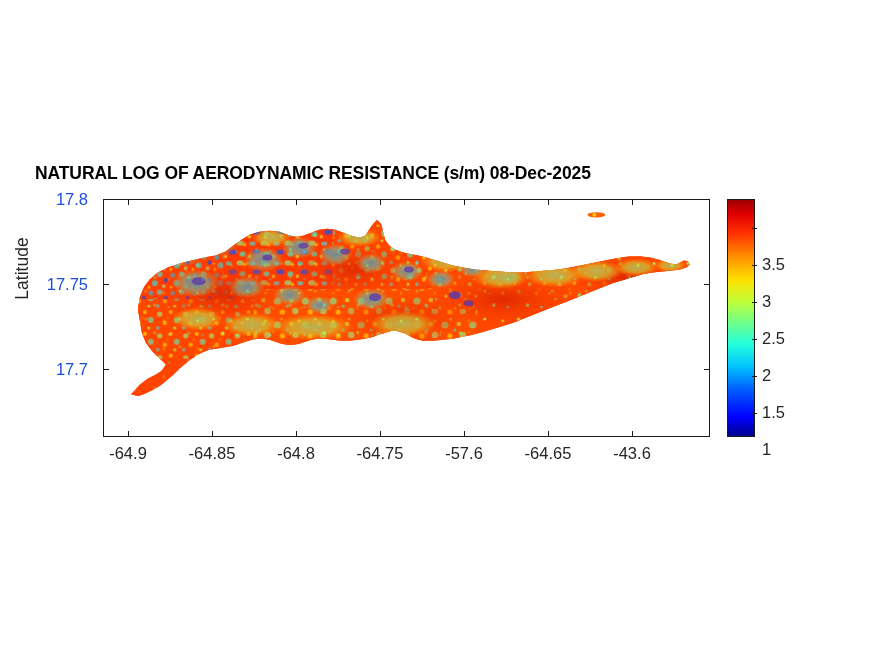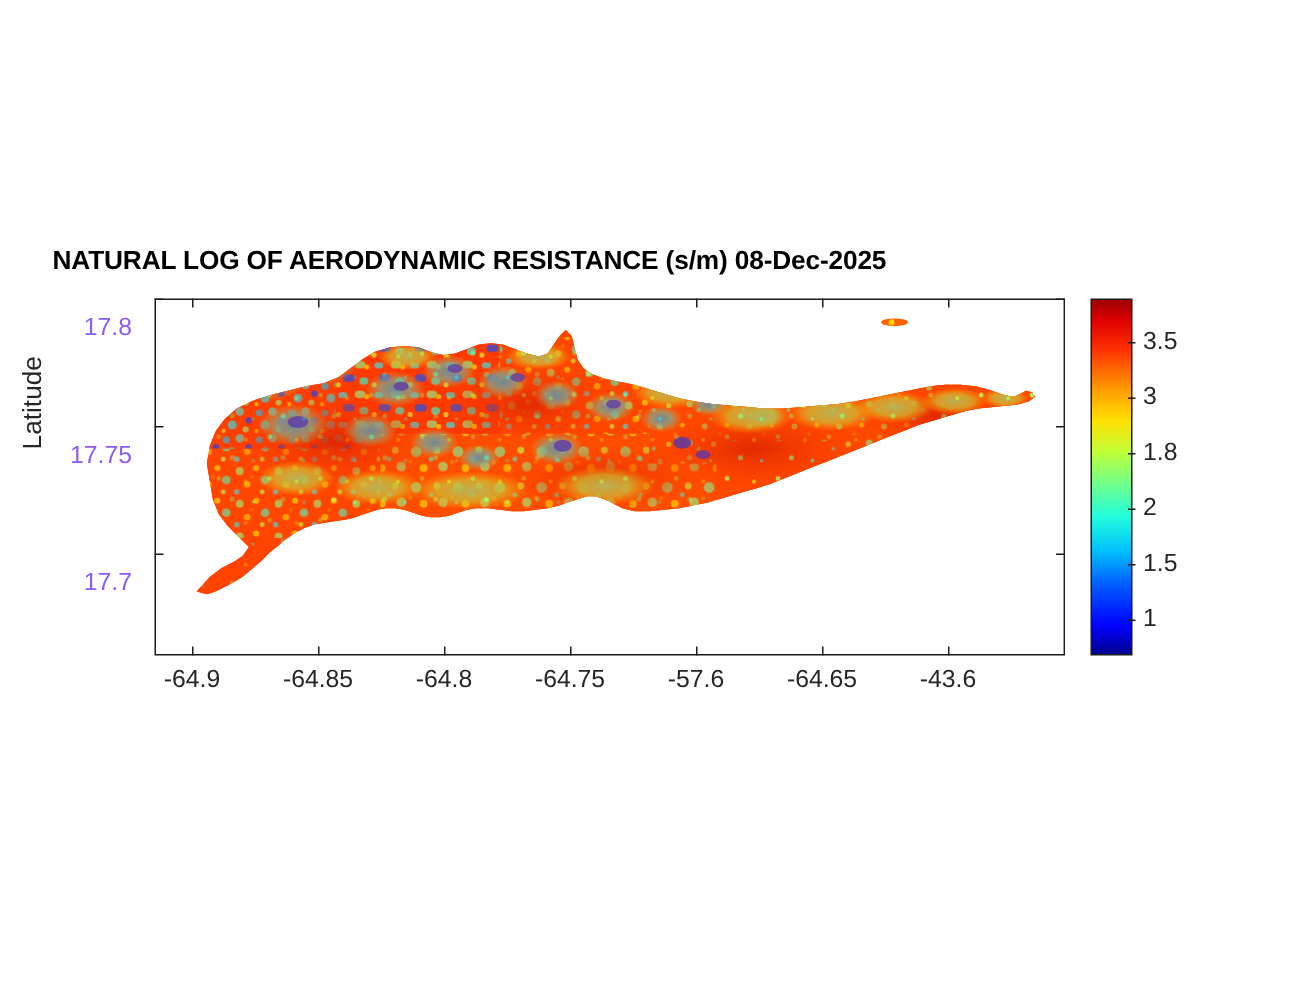--- a/index.html
+++ b/index.html
@@ -86,25 +86,24 @@
     font-size: 16.5px;
     color: #262626;
     text-align: left;
     transform: translateX(-50%);
     white-space: nowrap;
   }
   .yticklabel {
     position: absolute;
     right: 787px;
     font-size: 16.5px;
-    color: #8b5cf6;
+    color: #1d4ed8;
     text-align: right;
     transform: translateY(-50%);
     white-space: nowrap;
-    margin-top: 20px;
   }
 
   
   #xlabel {
     position: absolute;
     left: 103px;
     width: 607px;
     top: 479px;
     text-align: center;
     font-size: 17.5px;
@@ -152,20 +151,21 @@
     height: 1.2px;
     background: #1a1a1a;
   }
   .cbticklabel {
     position: absolute;
     left: 762px;
     font-size: 16.5px;
     color: #262626;
     transform: translateY(-50%);
     white-space: nowrap;
+    margin-top: 36px;
   }
 </style>
 </head>
 <body>
 
 <div id="figure">
 
   <div id="plot-title">NATURAL LOG OF AERODYNAMIC RESISTANCE (s/m) 08-Dec-2025</div>
 
   <div id="axes-box">
@@ -395,18 +395,18 @@
 
   <div class="cbtick" style="top:228px"></div>
   <div class="cbtick" style="top:265px"></div>
   <div class="cbtick" style="top:302px"></div>
   <div class="cbtick" style="top:339px"></div>
   <div class="cbtick" style="top:376px"></div>
   <div class="cbtick" style="top:413px"></div>
 
   <div class="cbticklabel" style="top:228px">3.5</div>
   <div class="cbticklabel" style="top:265px">3</div>
-  <div class="cbticklabel" style="top:302px">1.8</div>
+  <div class="cbticklabel" style="top:302px">2.5</div>
   <div class="cbticklabel" style="top:339px">2</div>
   <div class="cbticklabel" style="top:376px">1.5</div>
   <div class="cbticklabel" style="top:413px">1</div>
 
 </div>
 
 </body></html>

